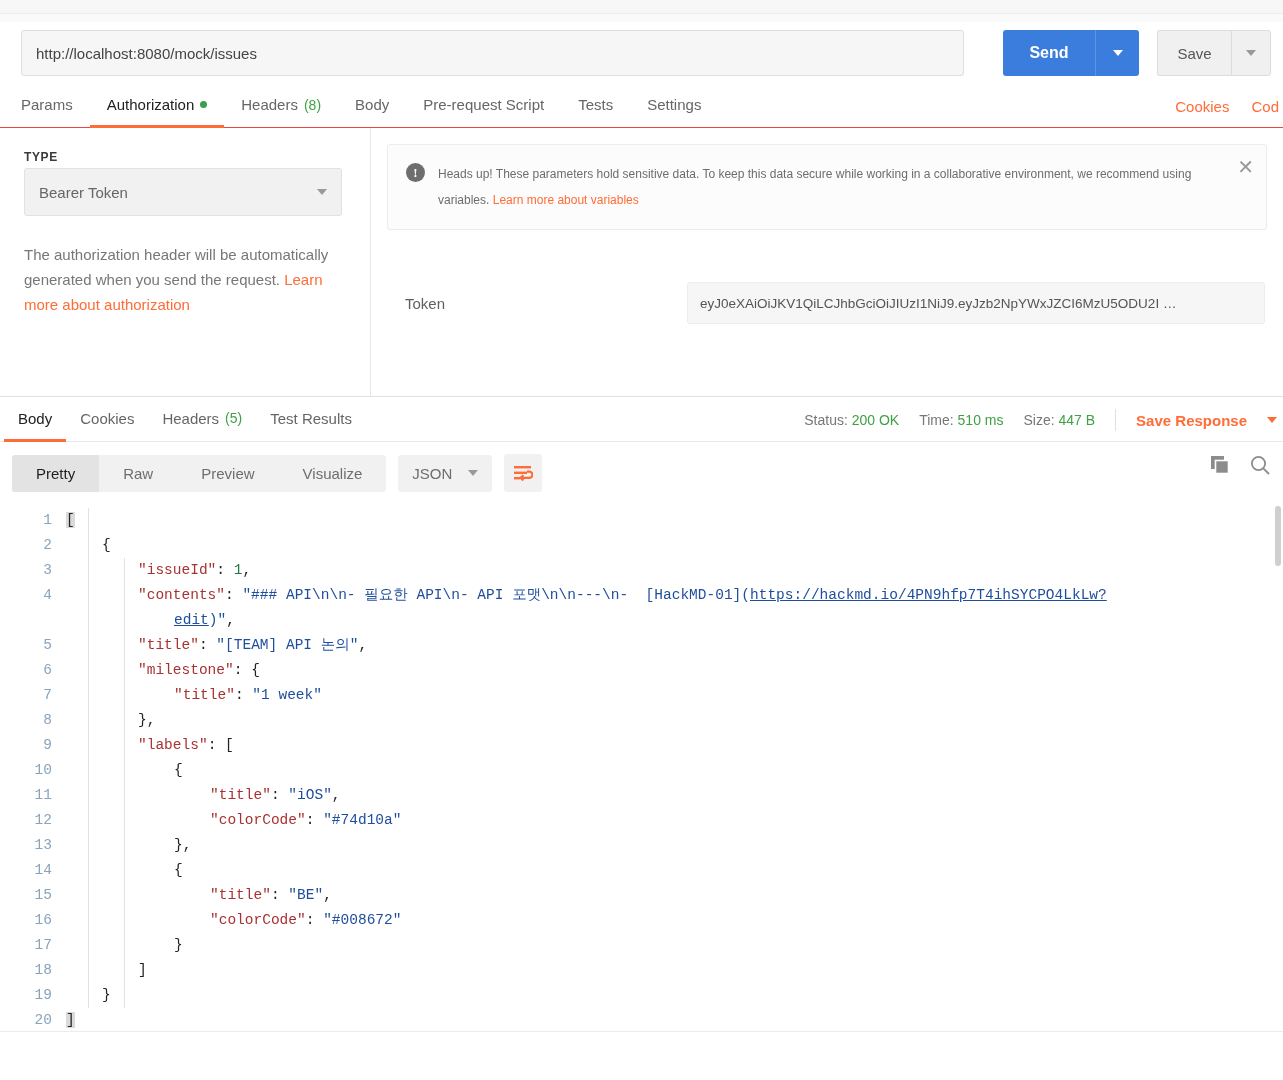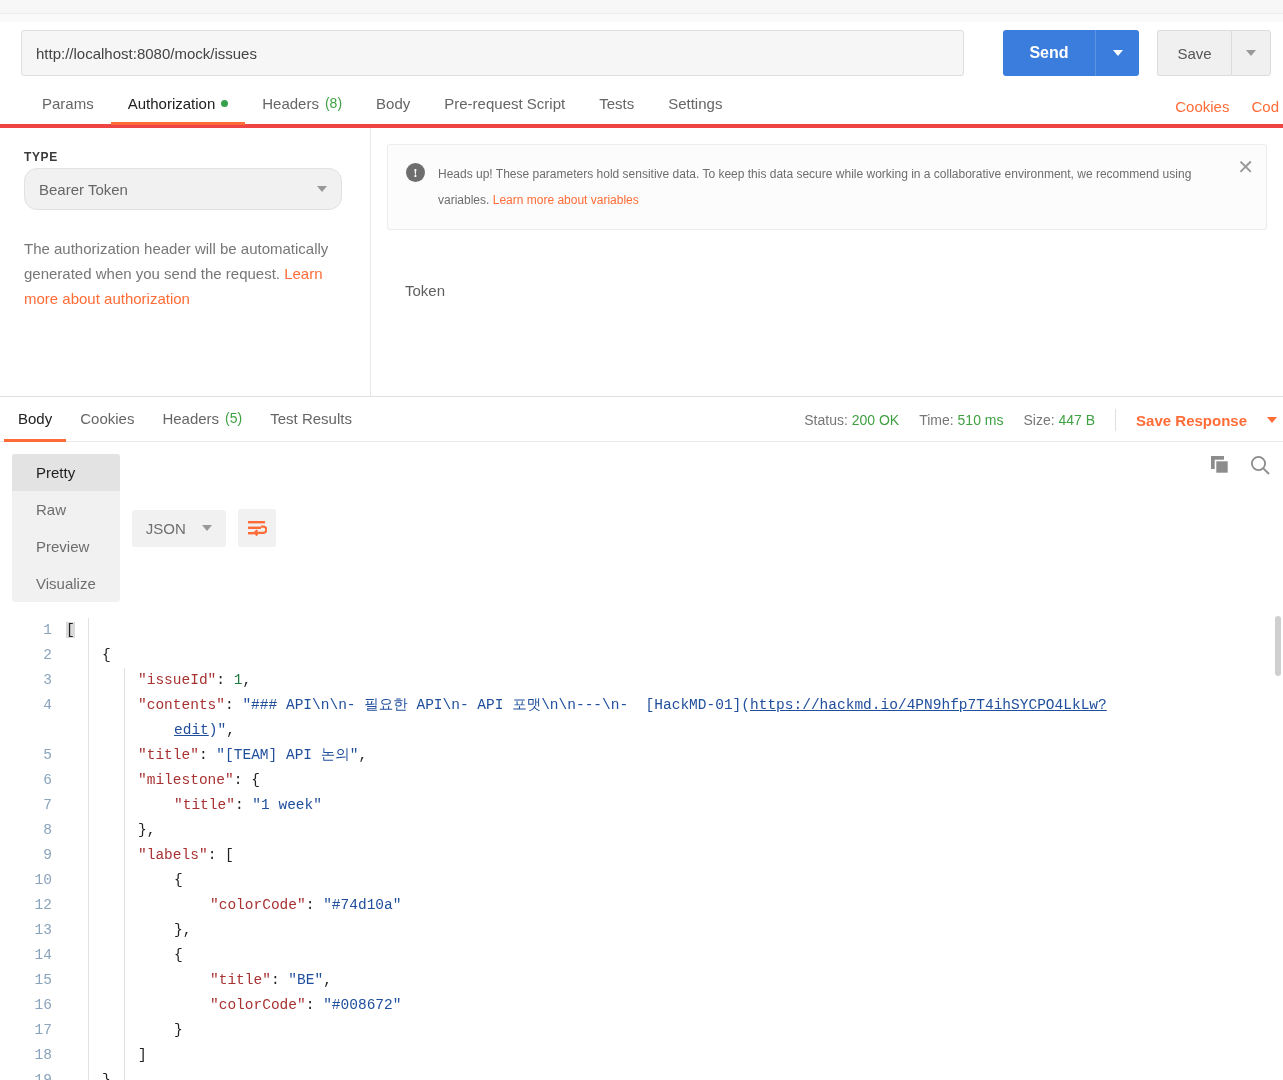--- a/index.html
+++ b/index.html
@@ -80,22 +80,22 @@
     border-radius: 0 3px 3px 0;
     width: 40px; height: 46px;
     display: flex; align-items: center; justify-content: center;
     cursor: pointer;
   }
 
   
   .req-tabs {
     display: flex; align-items: stretch;
     height: 44px;
-    border-bottom: 4px solid #ef4444;
-    padding-left: 25px;
+    border-bottom: 1px solid #ef4444;
+    padding-left: 4px;
     position: relative;
   }
   .tab {
     display: flex; align-items: center; gap: 6px;
     padding: 0 17px;
     font-size: 15px; color: #666;
     cursor: pointer;
     border-bottom: 3px solid transparent;
     margin-bottom: -1px;
   }
@@ -114,22 +114,22 @@
   .auth-left {
     width: 371px;
     border-right: 1px solid #e8e8e8;
     padding: 22px 24px 0 24px;
   }
   .type-label {
     font-size: 12px; font-weight: bold; letter-spacing: .6px;
     color: #3a3a3a; margin-bottom: 4px;
   }
   .type-select {
-    width: 318px; height: 42px;
-    background: #f1f1f1; border: 1px solid #e1e1e1; border-radius: 13px;
+    width: 318px; height: 48px;
+    background: #f1f1f1; border: 1px solid #e1e1e1; border-radius: 3px;
     display: flex; align-items: center; justify-content: space-between;
     padding: 0 14px;
     font-size: 15px; color: #666; cursor: pointer;
   }
   .auth-desc {
     margin-top: 26px;
     font-size: 15px; line-height: 25px; color: #777;
     max-width: 312px;
   }
   .link { color: #ff6c37; text-decoration: none; cursor: pointer; }
@@ -189,21 +189,21 @@
     border-left: 5px solid transparent;
     border-right: 5px solid transparent;
     border-top: 6px solid #ff6c37;
   }
 
   .view-bar {
     display: flex; align-items: center; gap: 12px;
     padding: 12px 12px 10px 12px; position: relative;
   }
   .seg {
-    display: flex; background: #f1f1f1; border-radius: 3px; overflow: hidden; flex-direction: column;
+    display: flex; background: #f1f1f1; border-radius: 3px; overflow: hidden;
   }
   .seg div {
     padding: 10px 24px; font-size: 15px; color: #6e6e6e; cursor: pointer;
   }
   .seg div.active { background: #e3e3e3; color: #1f1f1f; }
   .fmt-select {
     display: flex; align-items: center; gap: 16px;
     background: #f1f1f1; border-radius: 3px;
     padding: 10px 14px; font-size: 15px; color: #6e6e6e; cursor: pointer;
   }
@@ -321,20 +321,21 @@
       <div class="warn">
         <div class="warn-icon">!</div>
         <div class="warn-text">
           <span>Heads up! These parameters hold sensitive data. To keep this data secure while working in a collaborative environment, we recommend using variables. </span><a class="link">Learn more about variables</a>
         </div>
         <div class="warn-close">✕</div>
       </div>
 
       <div class="token-row">
         <div class="token-label">Token</div>
+        <div class="token-input">eyJ0eXAiOiJKV1QiLCJhbGciOiJIUzI1NiJ9.eyJzb2NpYWxJZCI6MzU5ODU2I …</div>
       </div>
     </div>
   </div>
 
   <div class="resp-tabs">
     <div class="tab active">
         <span>Body</span>
       </div>
     <div class="tab">
         <span>Cookies</span>
@@ -408,20 +409,21 @@
         <div class="row"><div class="gutter">2</div><div class="code-txt" style="padding-left: 36px;"><span class="p">{</span></div></div>
         <div class="row"><div class="gutter">3</div><div class="code-txt" style="padding-left: 72px;"><span class="k">"issueId"</span><span class="p">: </span><span class="n">1</span><span class="p">,</span></div></div>
         <div class="row"><div class="gutter">4</div><div class="code-txt" style="padding-left: 72px;"><span class="k">"contents"</span><span class="p">: </span><span class="s">"### API\n\n- 필요한 API\n- API 포맷\n\n---\n-  [HackMD-01](</span><span class="lnk">https://hackmd.io/4PN9hfp7T4ihSYCPO4LkLw?</span></div></div>
         <div class="row"><div class="gutter"></div><div class="code-txt" style="padding-left: 108px;"><span class="lnk">edit</span><span class="s">)"</span><span class="p">,</span></div></div>
         <div class="row"><div class="gutter">5</div><div class="code-txt" style="padding-left: 72px;"><span class="k">"title"</span><span class="p">: </span><span class="s">"[TEAM] API 논의"</span><span class="p">,</span></div></div>
         <div class="row"><div class="gutter">6</div><div class="code-txt" style="padding-left: 72px;"><span class="k">"milestone"</span><span class="p">: </span><span class="p">{</span></div></div>
         <div class="row"><div class="gutter">7</div><div class="code-txt" style="padding-left: 108px;"><span class="k">"title"</span><span class="p">: </span><span class="s">"1 week"</span></div></div>
         <div class="row"><div class="gutter">8</div><div class="code-txt" style="padding-left: 72px;"><span class="p">},</span></div></div>
         <div class="row"><div class="gutter">9</div><div class="code-txt" style="padding-left: 72px;"><span class="k">"labels"</span><span class="p">: </span><span class="p">[</span></div></div>
         <div class="row"><div class="gutter">10</div><div class="code-txt" style="padding-left: 108px;"><span class="p">{</span></div></div>
+        <div class="row"><div class="gutter">11</div><div class="code-txt" style="padding-left: 144px;"><span class="k">"title"</span><span class="p">: </span><span class="s">"iOS"</span><span class="p">,</span></div></div>
         <div class="row"><div class="gutter">12</div><div class="code-txt" style="padding-left: 144px;"><span class="k">"colorCode"</span><span class="p">: </span><span class="s">"#74d10a"</span></div></div>
         <div class="row"><div class="gutter">13</div><div class="code-txt" style="padding-left: 108px;"><span class="p">},</span></div></div>
         <div class="row"><div class="gutter">14</div><div class="code-txt" style="padding-left: 108px;"><span class="p">{</span></div></div>
         <div class="row"><div class="gutter">15</div><div class="code-txt" style="padding-left: 144px;"><span class="k">"title"</span><span class="p">: </span><span class="s">"BE"</span><span class="p">,</span></div></div>
         <div class="row"><div class="gutter">16</div><div class="code-txt" style="padding-left: 144px;"><span class="k">"colorCode"</span><span class="p">: </span><span class="s">"#008672"</span></div></div>
         <div class="row"><div class="gutter">17</div><div class="code-txt" style="padding-left: 108px;"><span class="p">}</span></div></div>
         <div class="row"><div class="gutter">18</div><div class="code-txt" style="padding-left: 72px;"><span class="p">]</span></div></div>
         <div class="row"><div class="gutter">19</div><div class="code-txt" style="padding-left: 36px;"><span class="p">}</span></div></div>
         <div class="row"><div class="gutter">20</div><div class="code-txt" style="padding-left: 0px;"><span class="p sel">]</span></div></div>
       </div>

